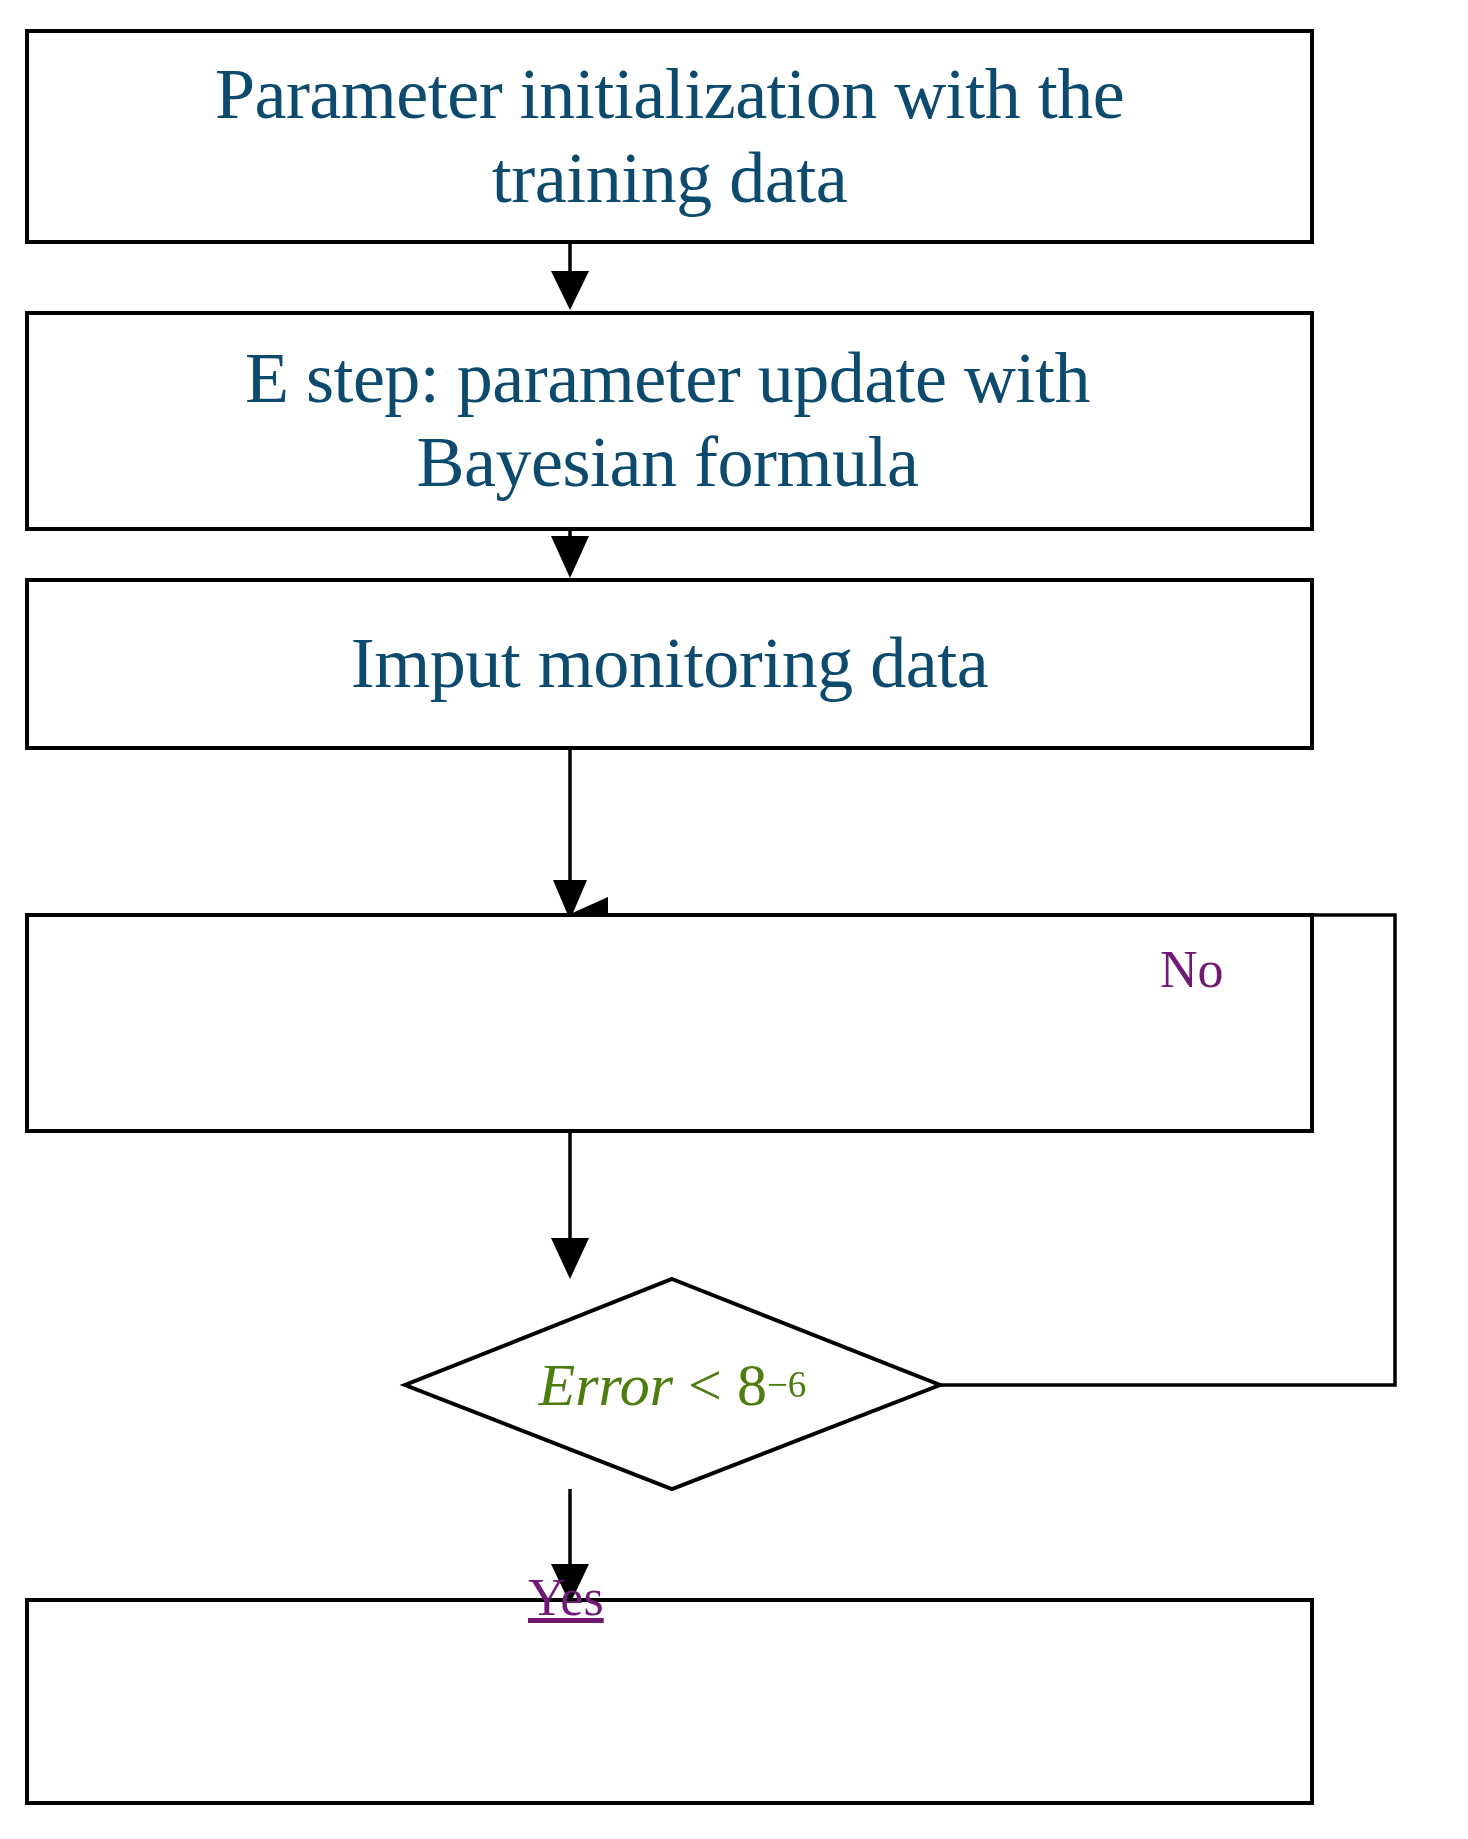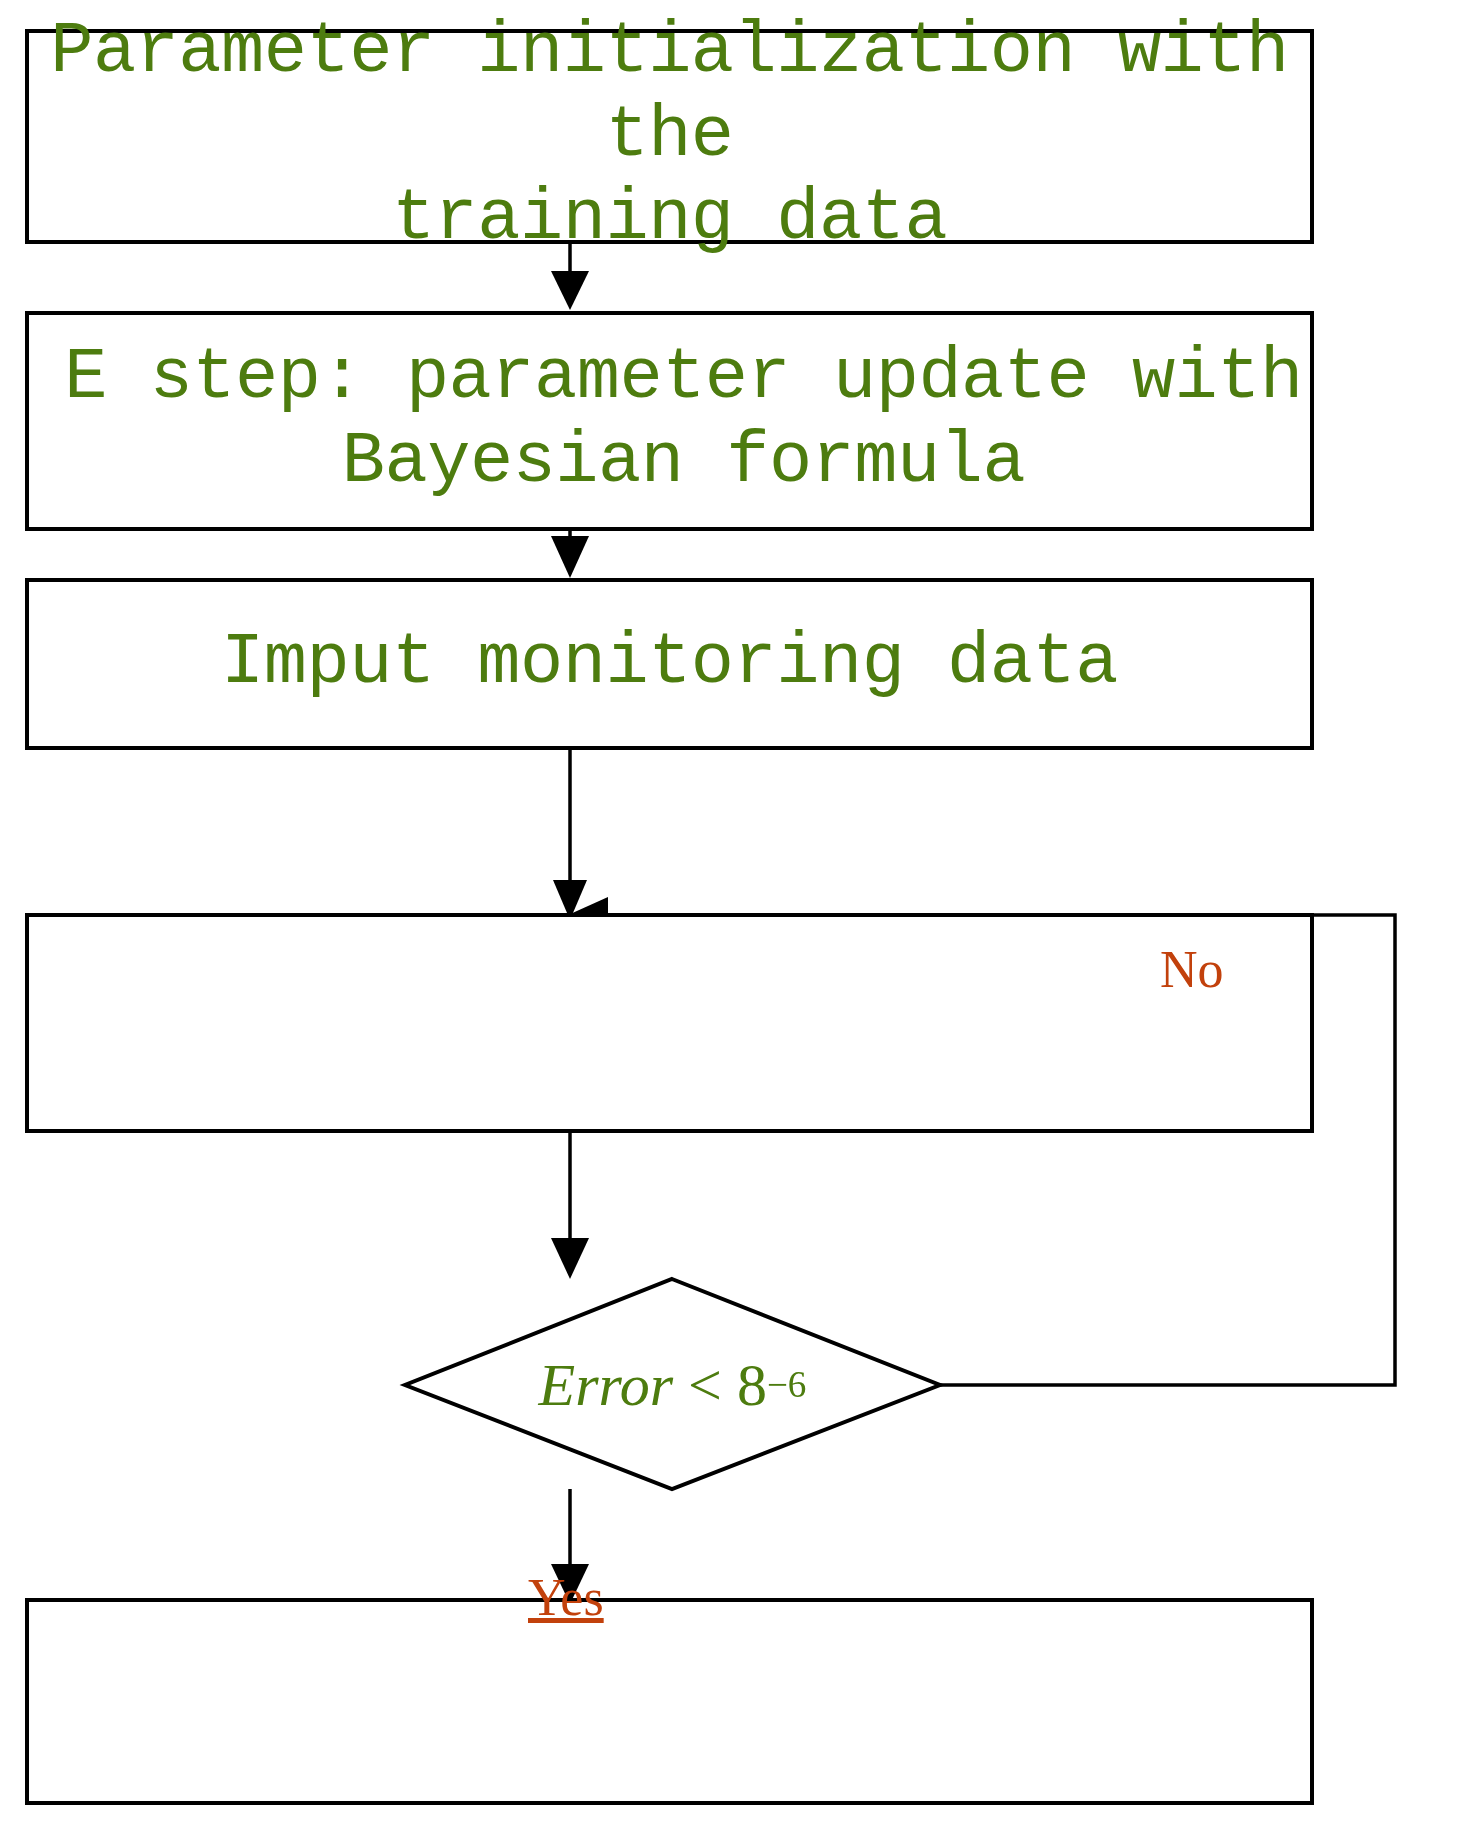--- a/index.html
+++ b/index.html
@@ -41,22 +41,22 @@
   .arrow-head {
     fill: #000000;
     stroke: none;
   }
   .box-text {
     position: absolute;
     display: flex;
     align-items: center;
     justify-content: center;
     text-align: center;
-    color: #4d7c0f;
-    font-family: Liberation Mono, monospace;
+    color: #0c4a6e;
+    font-family: Liberation Serif, serif;
     line-height: 1.16;
     letter-spacing: -0.5px;
     white-space: pre-line;
   }
   .box-text-main {
     font-size: 72px;
   }
   .diamond-text {
     position: absolute;
     display: flex;
@@ -70,21 +70,21 @@
   .diamond-text .ital {
     font-style: italic;
   }
   .diamond-text sup {
     font-size: 0.62em;
     vertical-align: super;
     line-height: 0;
   }
   .edge-label {
     position: absolute;
-    color: #c2410c;
+    color: #701a75;
     font-family: "Liberation Serif", "DejaVu Serif", serif;
     font-size: 52px;
     white-space: nowrap;
   }
 </style>
 </head>
 <body>
 
 <div id="stage">
 
@@ -118,21 +118,21 @@
     <line class="conn-line" x1="570" y1="1489" x2="570" y2="1570"></line>
     <polygon class="arrow-head" points="551,1564 589,1564 570,1604"></polygon>
 
     <rect class="node-box" x="27" y="1600" width="1285" height="203"></rect>
 
   </svg>
 
   <div class="box-text box-text-main" style="left:27px; top:31px; width:1285px; height:211px;">Parameter initialization with the
 training data</div>
 
-  <div class="box-text box-text-main" style="left:41px; top:313px; width:1285px; height:216px;text-align:center;">E step: parameter update with
+  <div class="box-text box-text-main" style="left:25px; top:313px; width:1285px; height:216px;text-align:center;">E step: parameter update with
 Bayesian formula</div>
 
   <div class="box-text box-text-main" style="left:27px; top:580px; width:1285px; height:168px;text-align:right;">Imput monitoring data</div>
 
 
   <div class="diamond-text" style="left:405px; top:1330px; width:535px; height:110px;">
     <span class="ital">Error</span>
       <span>&nbsp;</span>
       <span>&lt;</span>
       <span>&nbsp;</span>

